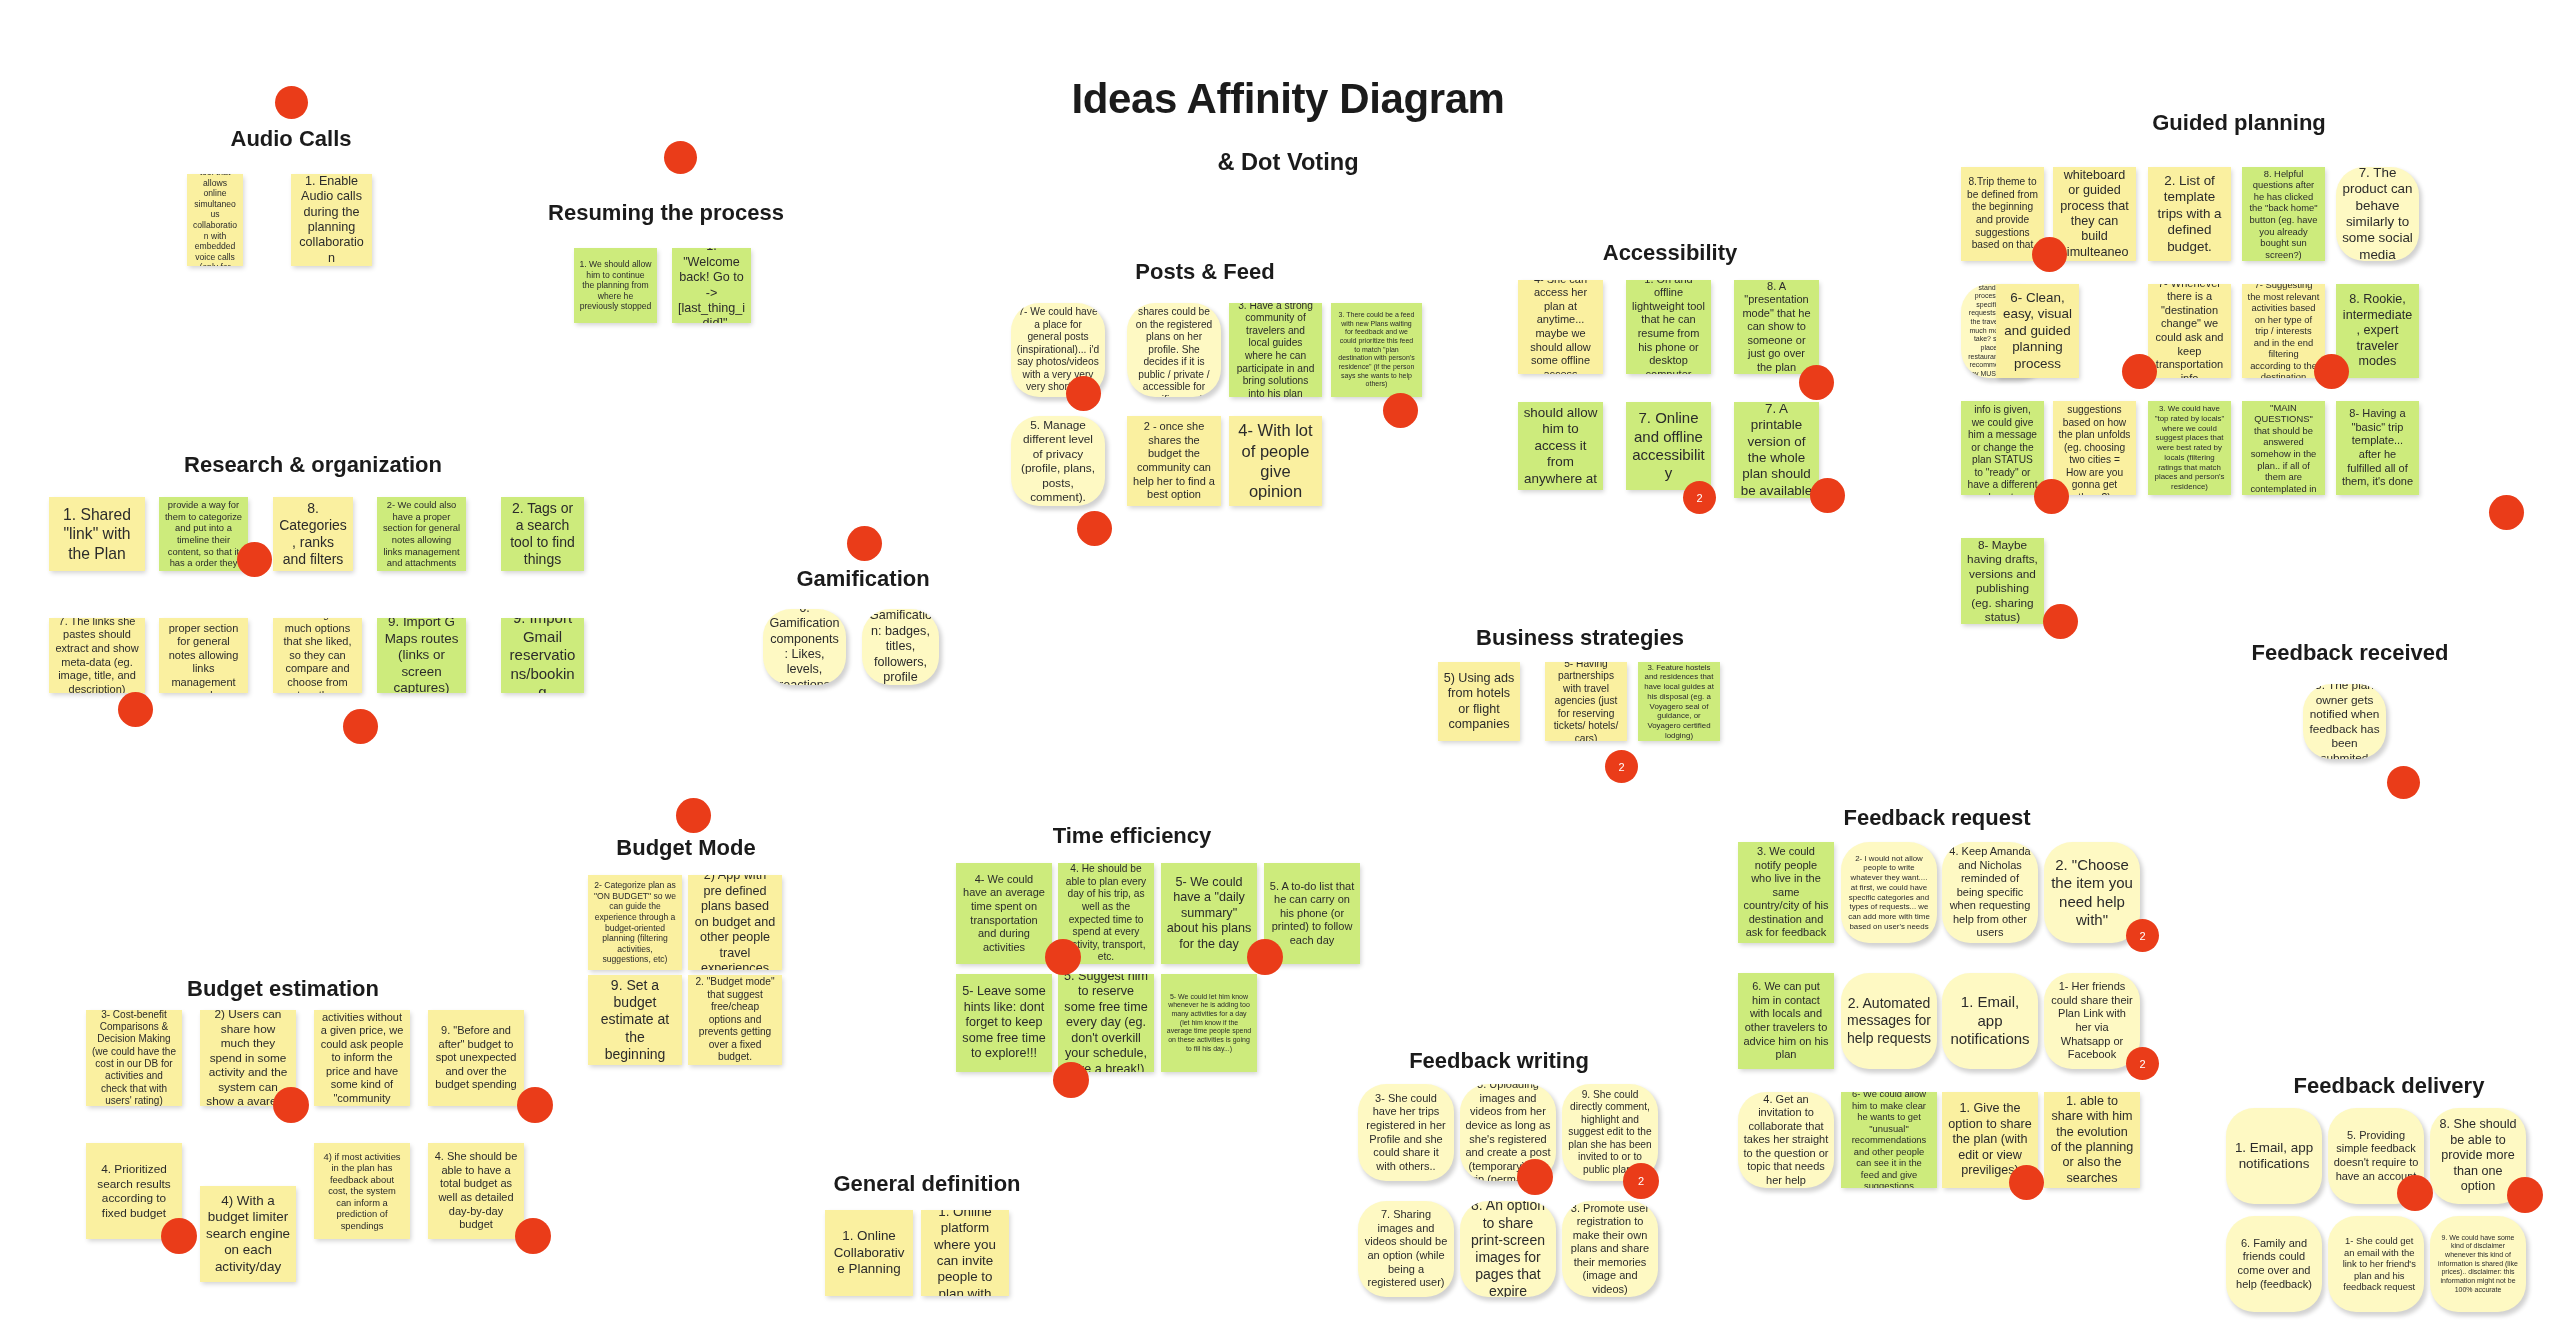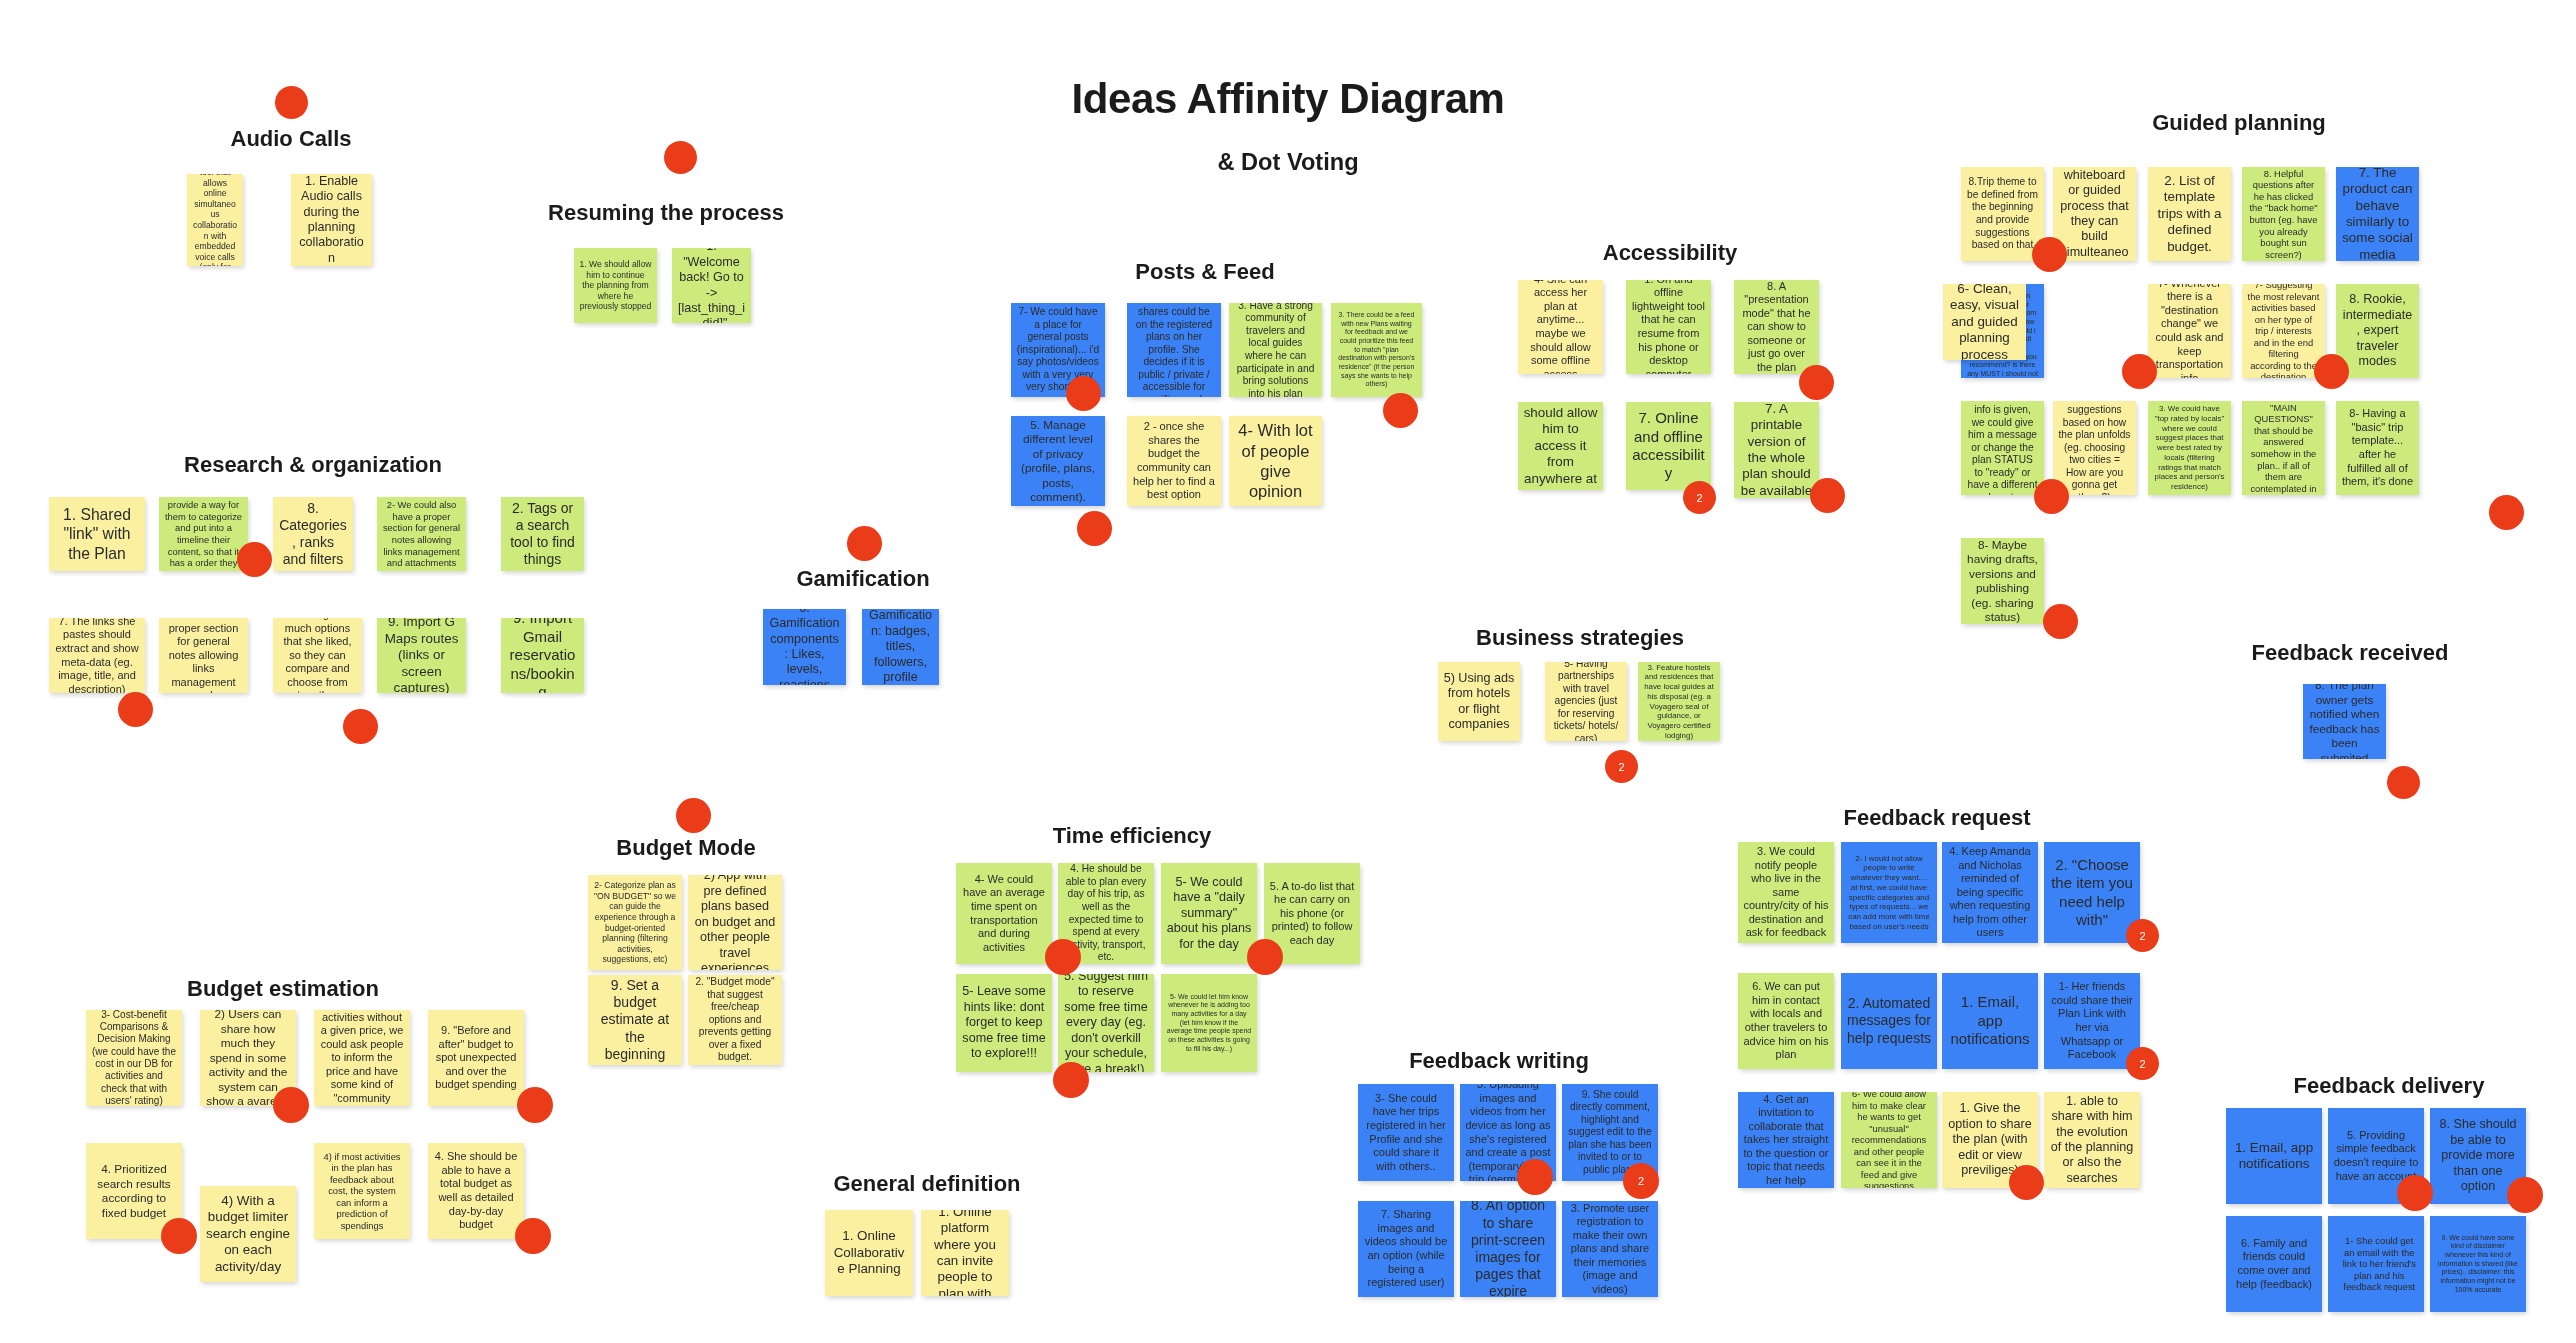--- a/index.html
+++ b/index.html
@@ -49,21 +49,21 @@
     color:#2b2b2b;
     line-height:1.23;
     box-shadow:2.4px 3.1px 4.7px rgba(0,0,0,0.18);
     overflow:hidden;
     word-wrap:break-word;
     hyphens:auto;
   }
   .note span{display:block;width:100%;}
   .note.yellow{background:#faf0a0;}
   .note.green{background:#cdeb7c;}
-  .note.pink{background:#3b82f6;}
+  .note.pink{background:#fef9c3;border-radius:28px;}
 
   .dot{
     position:absolute;
     border-radius:50%;
     background:#ea3c19;
     display:flex;
     align-items:center;
     justify-content:center;
     color:#ffffff;
     font-size:11px;
@@ -194,21 +194,21 @@
     </div>
     <div class="note green" style="left: 2242px; top: 167px; width: 83px; height: 94px; font-size: 9.4px;">
       <span>8. Helpful questions after he has clicked the "back home" button (eg. have you already bought sun screen?)</span>
     </div>
     <div class="note pink" style="left: 2336px; top: 167px; width: 83px; height: 94px; font-size: 13.4px;">
       <span>7. The product can behave similarly to some social media</span>
     </div>
     <div class="note pink" style="left: 1961px; top: 284px; width: 83px; height: 94px; font-size: 7px;">
       <span>4- We could standardize the process based on specific needs or requests coming from the traveler (eg. how much money should i take? should i visit place X? what restaurants would you recommend? is there any MUST i should not miss?)</span>
     </div>
-    <div class="note yellow" style="left: 1943px; top: 284px; width: 83px; height: 76px; font-size: 13.4px;">
+    <div class="note yellow" style="left: 1996px; top: 284px; width: 83px; height: 94px; font-size: 13.4px;">
       <span>6- Clean, easy, visual and guided planning process</span>
     </div>
     <div class="note yellow" style="left: 2148px; top: 284px; width: 83px; height: 94px; font-size: 11px;">
       <span>7- Whenever there is a "destination change" we could ask and keep transportation info</span>
     </div>
     <div class="note yellow" style="left: 2242px; top: 284px; width: 83px; height: 94px; font-size: 9.4px;">
       <span>7- Suggesting the most relevant activities based on her type of trip / interests and in the end filtering according to the destination</span>
     </div>
     <div class="note green" style="left: 2336px; top: 284px; width: 83px; height: 94px; font-size: 12.6px;">
       <span>8. Rookie, intermediate, expert traveler modes</span>

